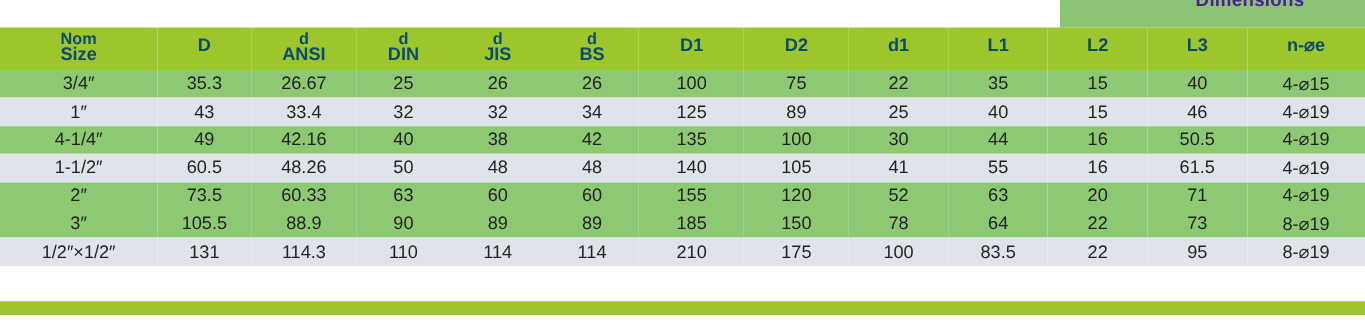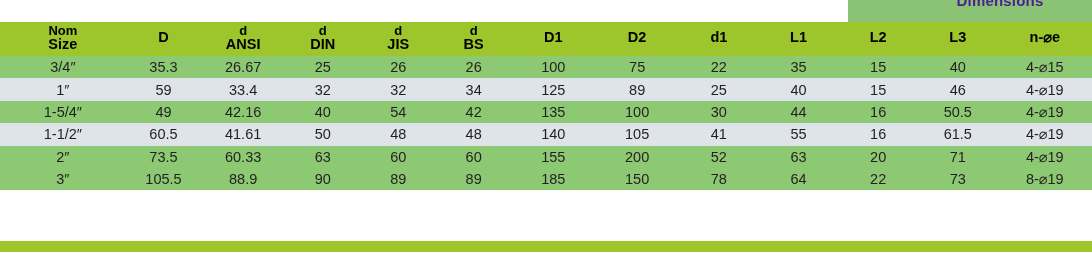--- a/index.html
+++ b/index.html
@@ -61,21 +61,21 @@
     color: #231f20;
     white-space: nowrap;
   }
 
   
   tr#header-row {
     background: #9cc62b;
     height: 34px;
   }
   tr#header-row th {
-    color: #000000;
+    color: #0c4a6e;
     font-weight: bold;
     font-size: 14.5px;
     line-height: 1.04;
     padding-bottom: 2px;
   }
   tr#header-row th .sub {
     display: block;
     font-size: 13px;
     font-weight: bold;
     line-height: 1.05;
@@ -189,72 +189,72 @@
           <td>100</td>
           <td>75</td>
           <td>22</td>
           <td>35</td>
           <td>15</td>
           <td>40</td>
           <td>4-⌀15</td>
         </tr>
         <tr class="data-row row-grey">
           <td>1″</td>
-          <td>59</td>
+          <td>43</td>
           <td>33.4</td>
           <td>32</td>
           <td>32</td>
           <td>34</td>
           <td>125</td>
           <td>89</td>
           <td>25</td>
           <td>40</td>
           <td>15</td>
           <td>46</td>
           <td>4-⌀19</td>
         </tr>
         <tr class="data-row row-green">
-          <td>1-5/4″</td>
+          <td>4-1/4″</td>
           <td>49</td>
           <td>42.16</td>
           <td>40</td>
-          <td>54</td>
+          <td>38</td>
           <td>42</td>
           <td>135</td>
           <td>100</td>
           <td>30</td>
           <td>44</td>
           <td>16</td>
           <td>50.5</td>
           <td>4-⌀19</td>
         </tr>
         <tr class="data-row row-grey">
           <td>1-1/2″</td>
           <td>60.5</td>
-          <td>41.61</td>
+          <td>48.26</td>
           <td>50</td>
           <td>48</td>
           <td>48</td>
           <td>140</td>
           <td>105</td>
           <td>41</td>
           <td>55</td>
           <td>16</td>
           <td>61.5</td>
           <td>4-⌀19</td>
         </tr>
         <tr class="data-row row-green">
           <td>2″</td>
           <td>73.5</td>
           <td>60.33</td>
           <td>63</td>
           <td>60</td>
           <td>60</td>
           <td>155</td>
-          <td>200</td>
+          <td>120</td>
           <td>52</td>
           <td>63</td>
           <td>20</td>
           <td>71</td>
           <td>4-⌀19</td>
         </tr>
         <tr class="data-row row-green">
           <td>3″</td>
           <td>105.5</td>
           <td>88.9</td>
@@ -262,17 +262,32 @@
           <td>89</td>
           <td>89</td>
           <td>185</td>
           <td>150</td>
           <td>78</td>
           <td>64</td>
           <td>22</td>
           <td>73</td>
           <td>8-⌀19</td>
         </tr>
+        <tr class="data-row row-grey">
+          <td>1/2″×1/2″</td>
+          <td>131</td>
+          <td>114.3</td>
+          <td>110</td>
+          <td>114</td>
+          <td>114</td>
+          <td>210</td>
+          <td>175</td>
+          <td>100</td>
+          <td>83.5</td>
+          <td>22</td>
+          <td>95</td>
+          <td>8-⌀19</td>
+        </tr>
       </tbody>
   </table>
 
   <div id="footer-bar"></div>
 </div>
 
 </body></html>

